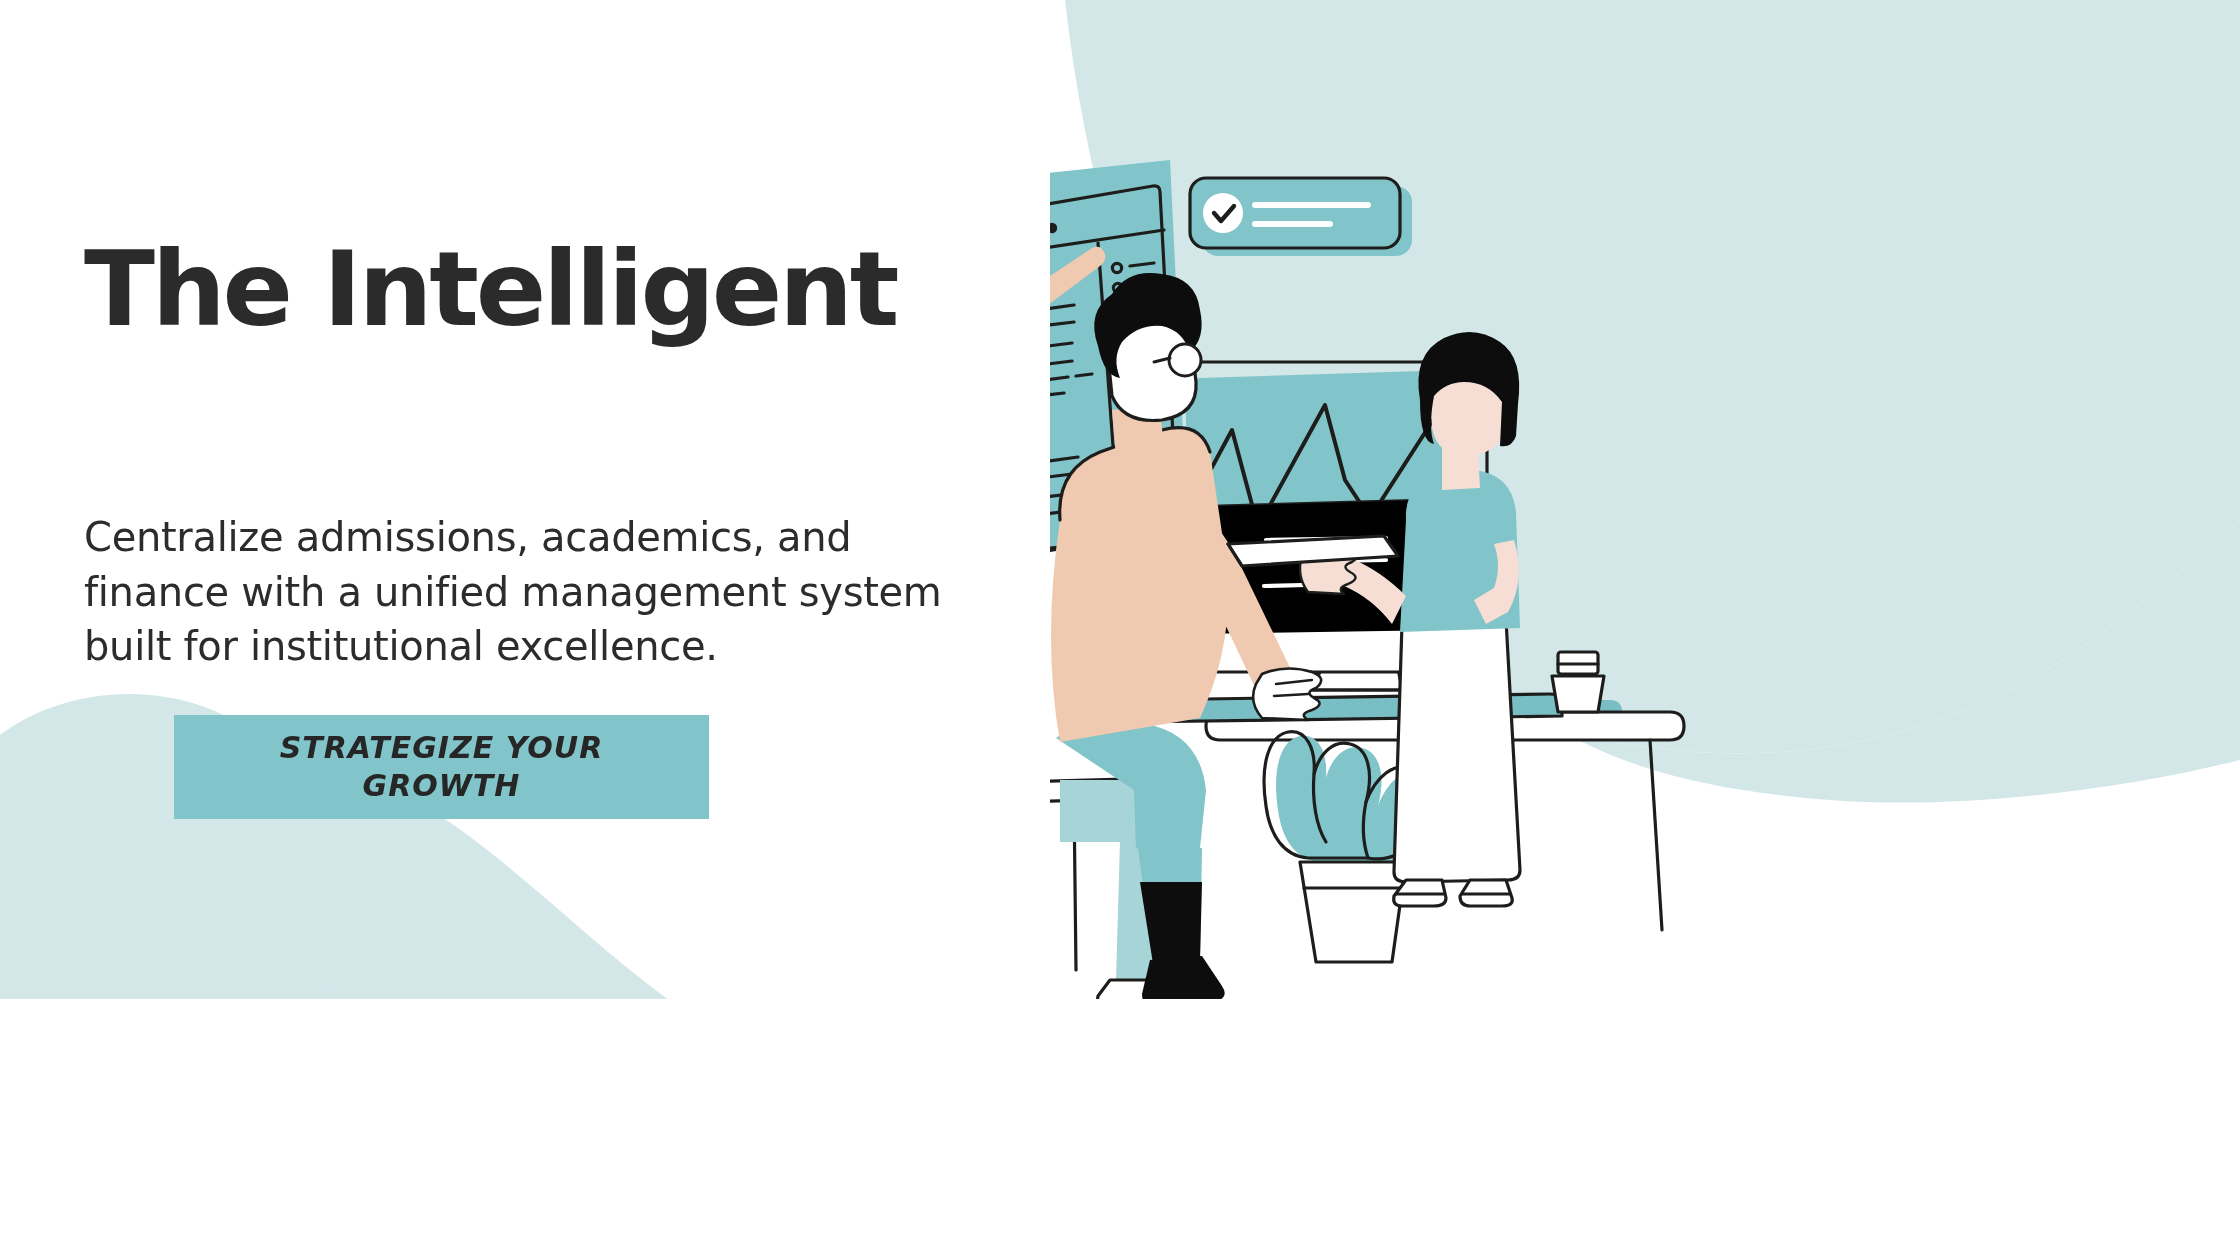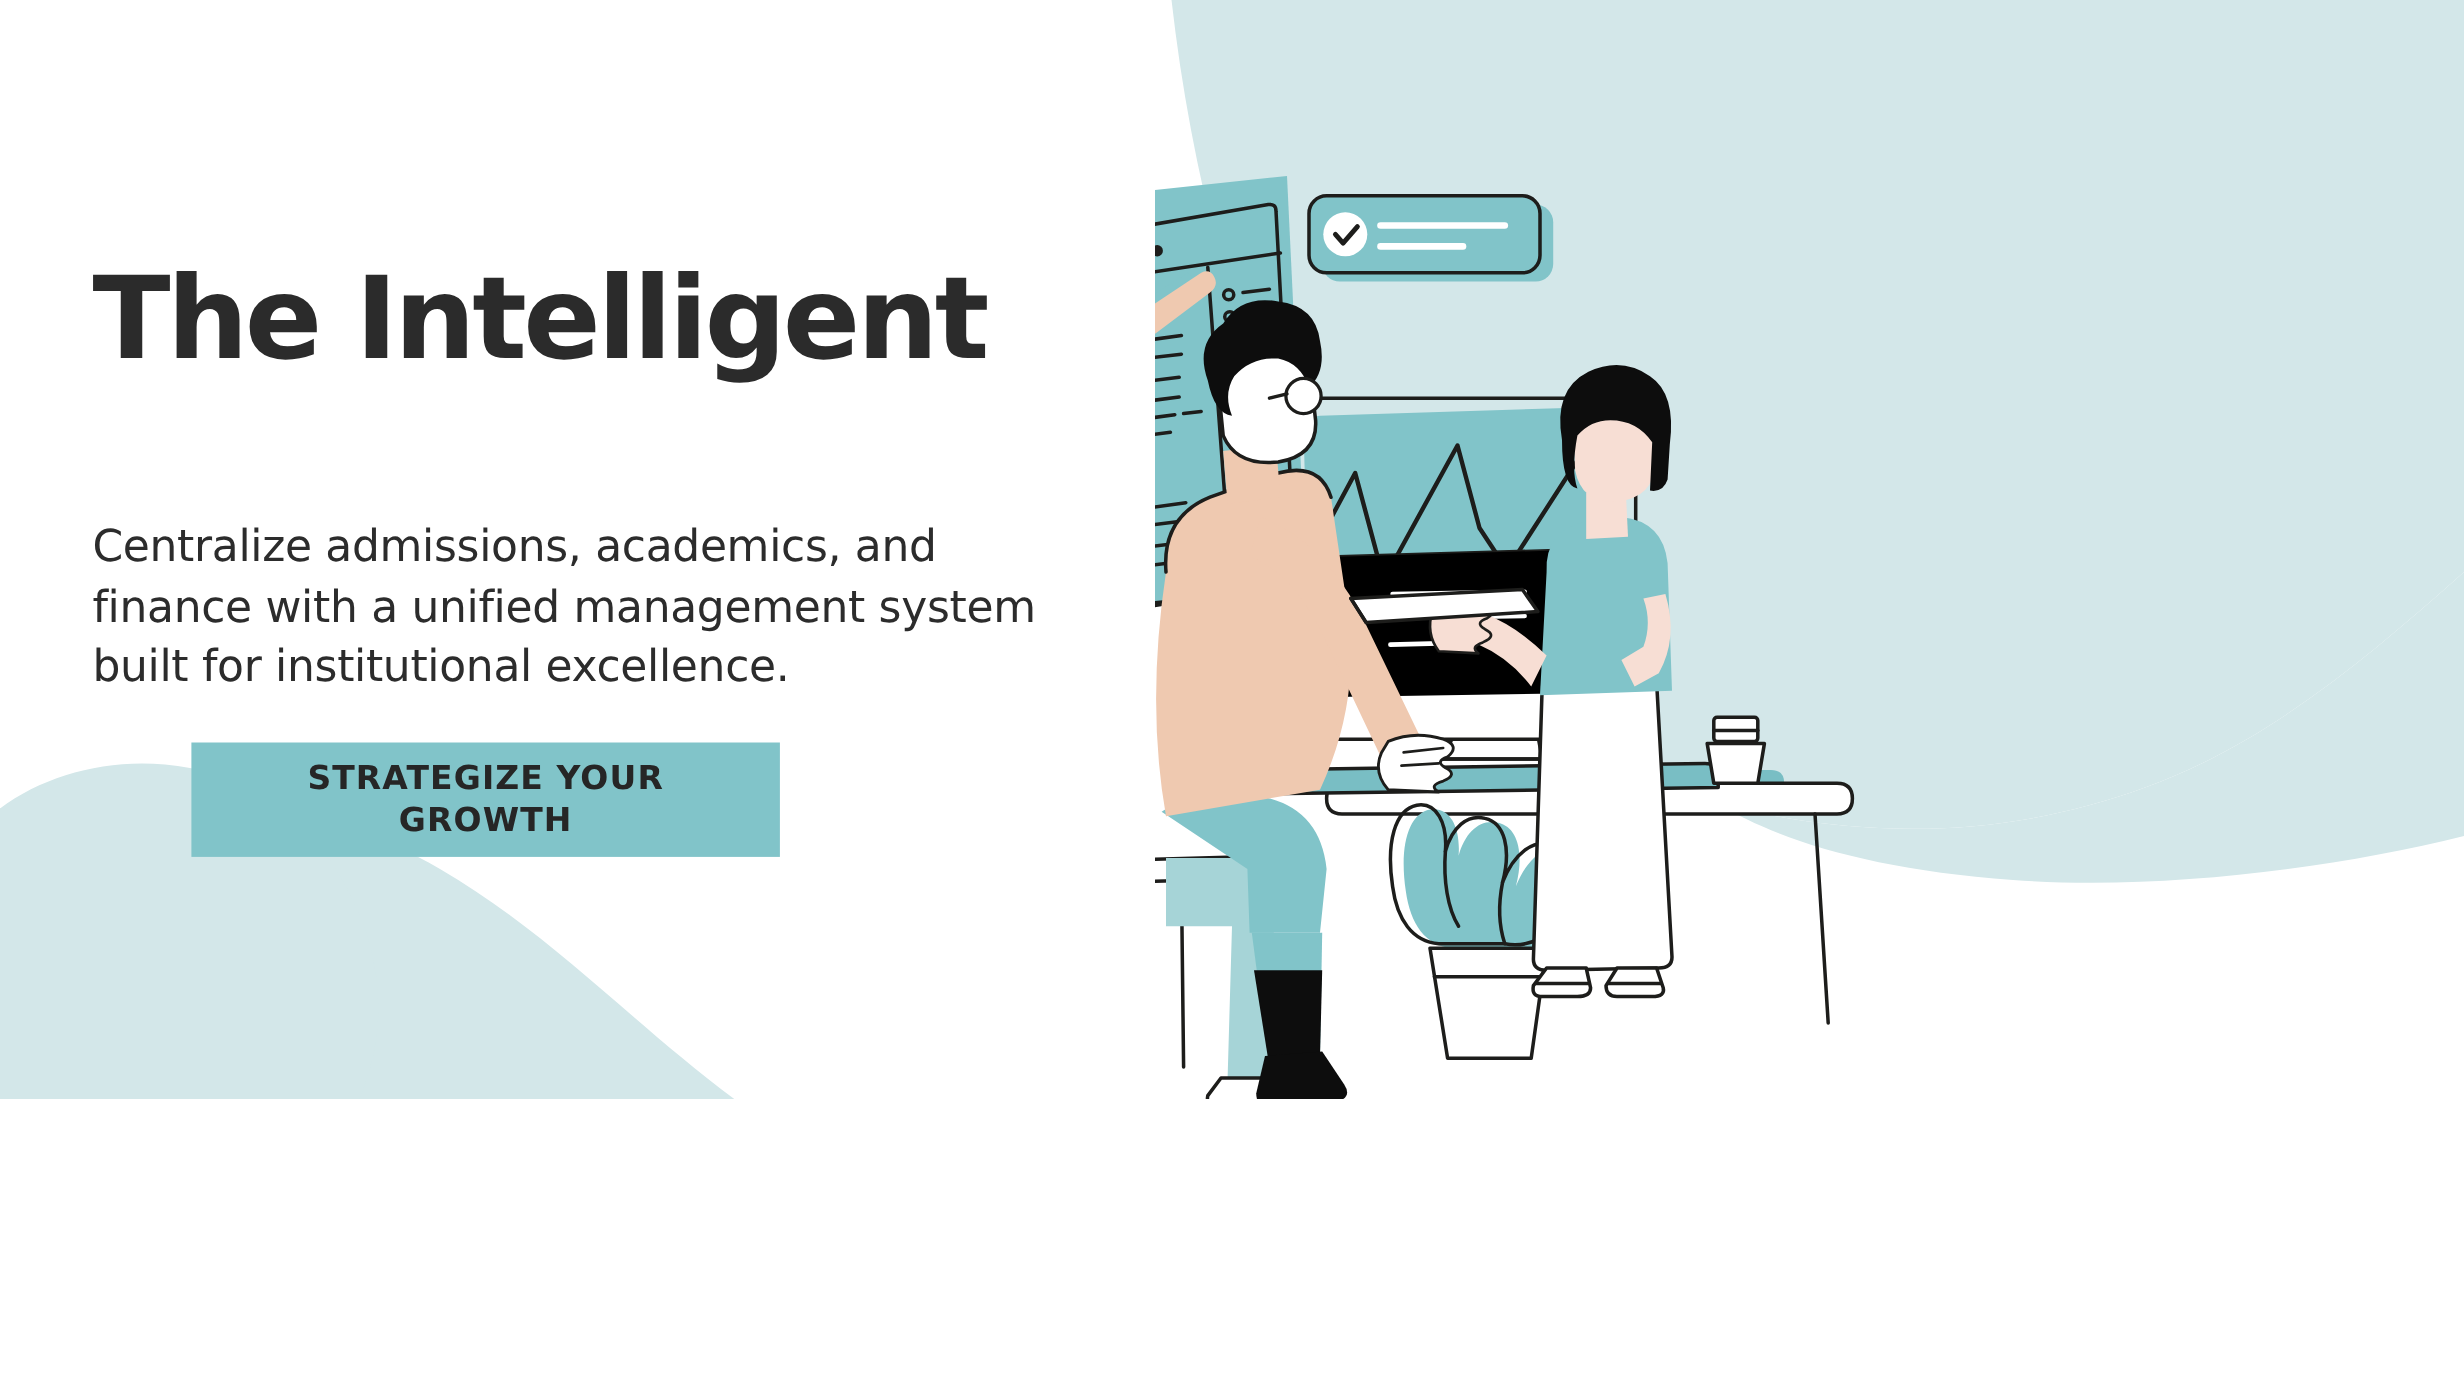--- a/index.html
+++ b/index.html
@@ -24,38 +24,39 @@
   .headline {
     font-family:"DejaVu Sans", sans-serif;
     font-weight:700;
     font-size:104px;
     line-height:1.03;
     letter-spacing:-3.2px;
     color:#2b2b2b;
     width:1010px;
   }
   .subtext {
-    margin-top:20px;
+    margin-top:60px;
     font-family:"DejaVu Sans", sans-serif;
     font-weight:400;
     font-size:40px;
     line-height:1.36;
     letter-spacing:-0.3px;
     color:#2c2c2c;
     width:870px;
   }
   .cta {
     margin-top:42px; margin-left:90px;
     width:535px; height:104px;
     background:#81c4c9;
     border:none;
     display:flex; align-items:center; justify-content:center;
     text-align:center;
     cursor:pointer;
     padding:0 28px;
+    font-style:italic;
   }
   .cta-label {
     font-family:"DejaVu Sans", sans-serif;
     font-weight:700;
     font-size:30px;
     letter-spacing:1.0px;
     line-height:1.28;
     color:#262626;
     text-transform:uppercase;
   }

